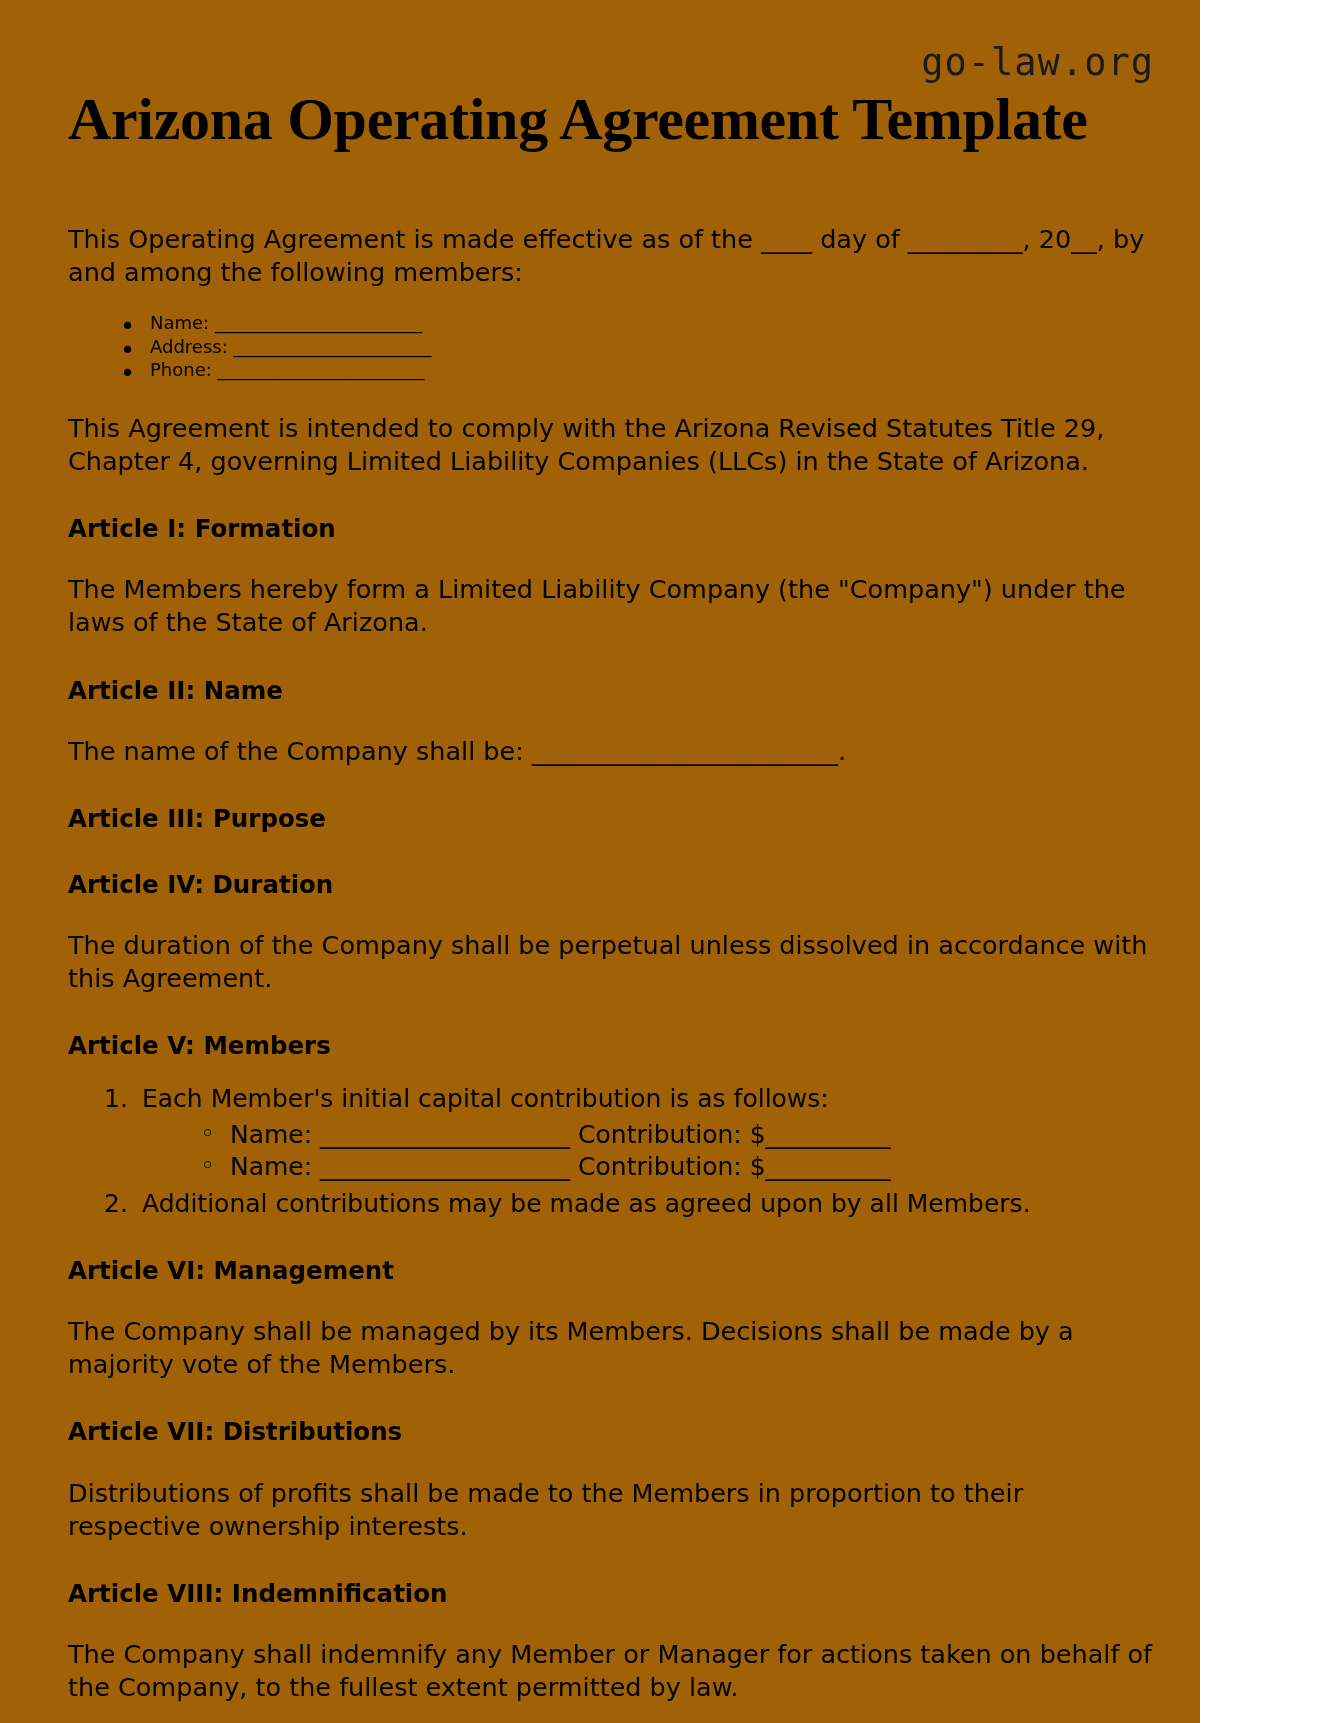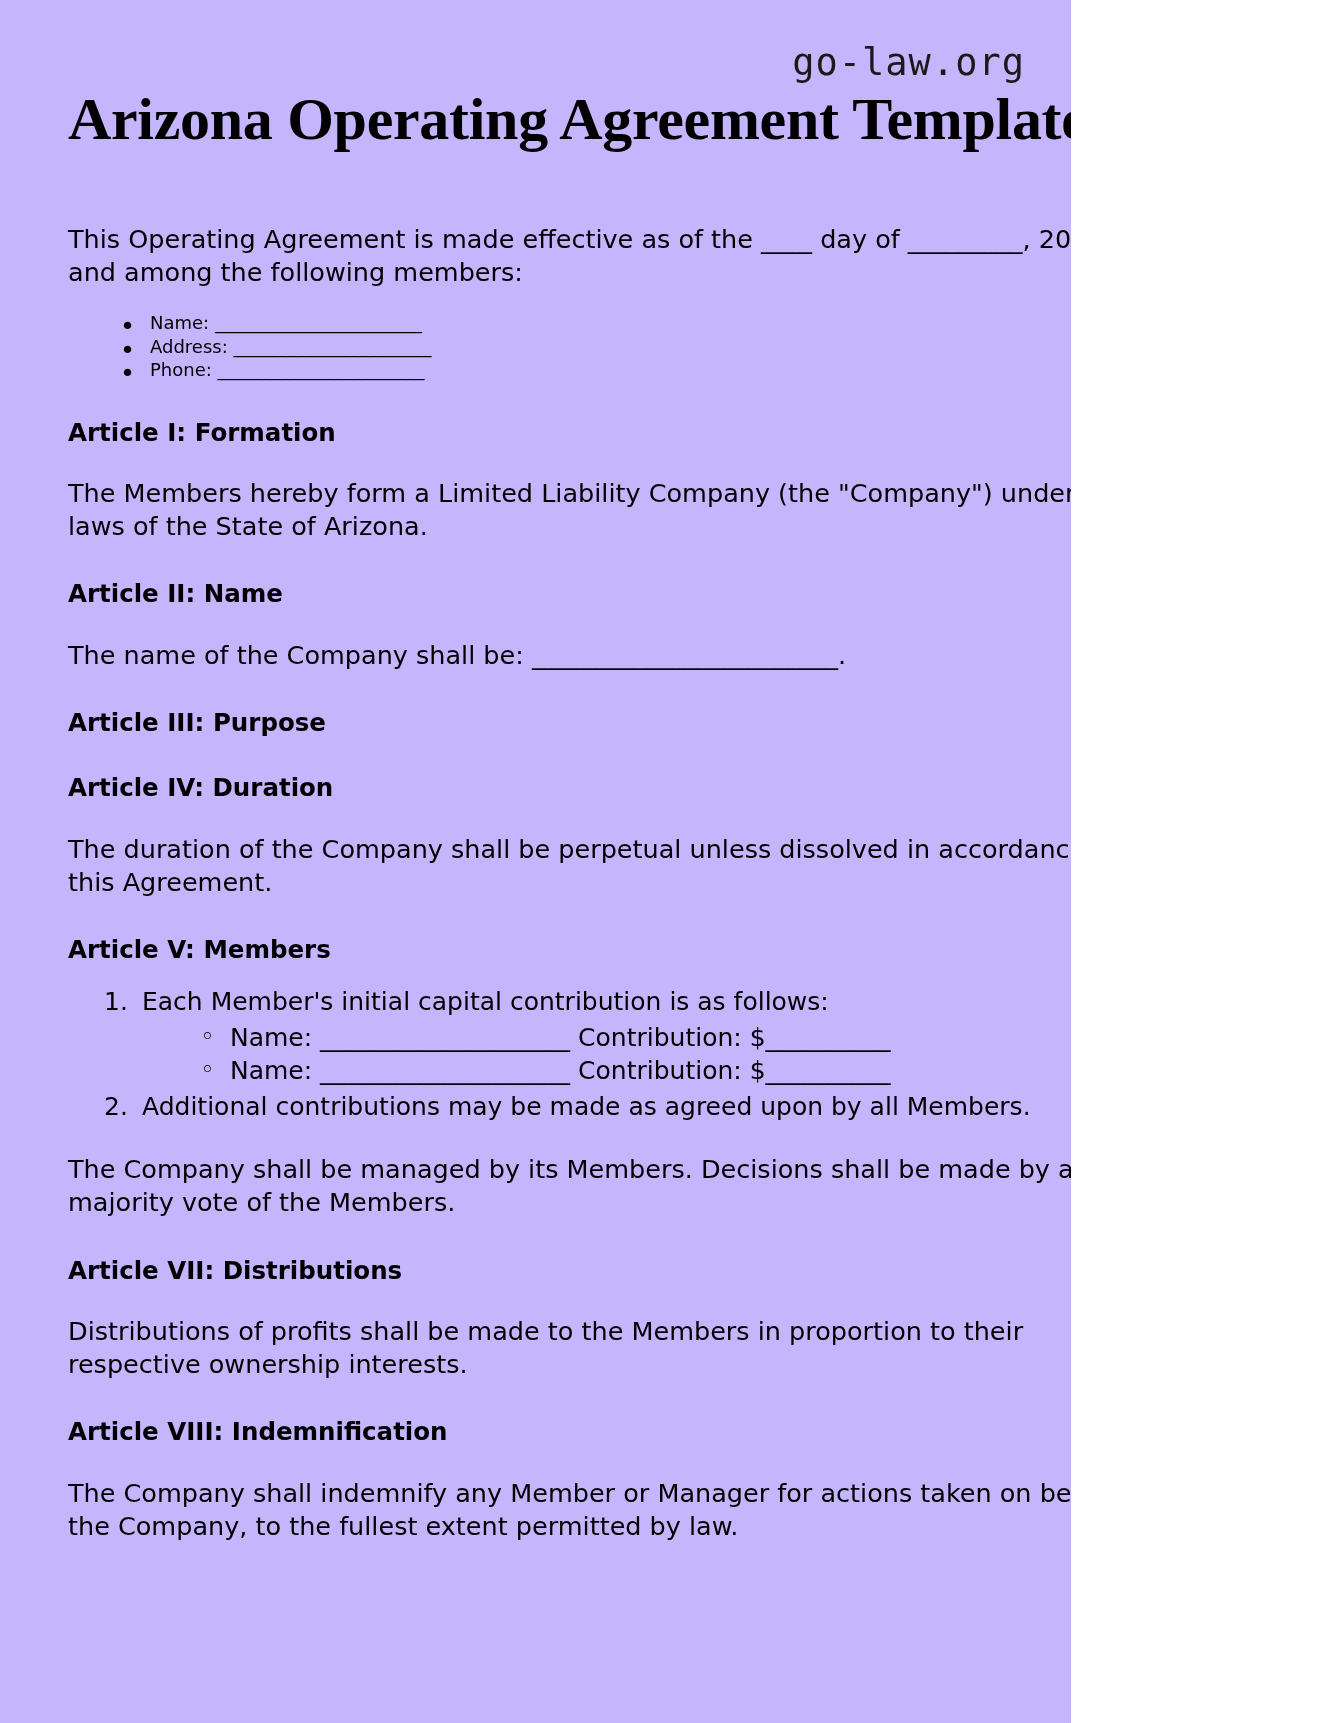--- a/index.html
+++ b/index.html
@@ -6,23 +6,23 @@
     margin: 0;
     padding: 0;
     background: #ffffff;
   }
   body {
     font-family: "DejaVu Sans", sans-serif;
     color: #000000;
   }
   .page {
     position: relative;
-    width: 1071px;
+    width: 1200px;
     height: 1723px;
-    background: #c4b5fd;
+    background: #a16207;
     box-sizing: border-box;
     padding: 0;
     overflow: hidden;
   }
   .watermark {
     position: absolute;
     top: 44px;
     right: 46px;
     font-family: "DejaVu Sans Mono", monospace;
     font-size: 37px;
@@ -136,20 +136,21 @@
     <h1 class="doc-title">Arizona Operating Agreement Template</h1>
 
     <p class="para first">This Operating Agreement is made effective as of the ____ day of _________, 20__, by and among the following members:</p>
 
     <ul class="member-list">
       <li>Name: _______________________</li>
       <li>Address: ______________________</li>
       <li>Phone: _______________________</li>
     </ul>
 
+    <p class="para">This Agreement is intended to comply with the Arizona Revised Statutes Title 29, Chapter 4, governing Limited Liability Companies (LLCs) in the State of Arizona.</p>
 
     <h2 class="article">Article I: Formation</h2>
     <p class="para">The Members hereby form a Limited Liability Company (the "Company") under the laws of the State of Arizona.</p>
 
     <h2 class="article">Article II: Name</h2>
     <p class="para">The name of the Company shall be: ________________________.</p>
 
     <h2 class="article">Article III: Purpose</h2>
 
     <h2 class="article">Article IV: Duration</h2>
@@ -160,20 +161,21 @@
       <li class="numitem">
         <span>Each Member's initial capital contribution is as follows:</span>
         <ul class="sublist">
           <li>Name: ____________________  Contribution: $__________</li>
           <li>Name: ____________________  Contribution: $__________</li>
         </ul>
       </li>
       <li class="numitem">Additional contributions may be made as agreed upon by all Members.</li>
     </ol>
 
+    <h2 class="article">Article VI: Management</h2>
     <p class="para">The Company shall be managed by its Members. Decisions shall be made by a majority vote of the Members.</p>
 
     <h2 class="article">Article VII: Distributions</h2>
     <p class="para">Distributions of profits shall be made to the Members in proportion to their respective ownership interests.</p>
 
     <h2 class="article">Article VIII: Indemnification</h2>
     <p class="para">The Company shall indemnify any Member or Manager for actions taken on behalf of the Company, to the fullest extent permitted by law.</p>
 
   </div>
 </div>

